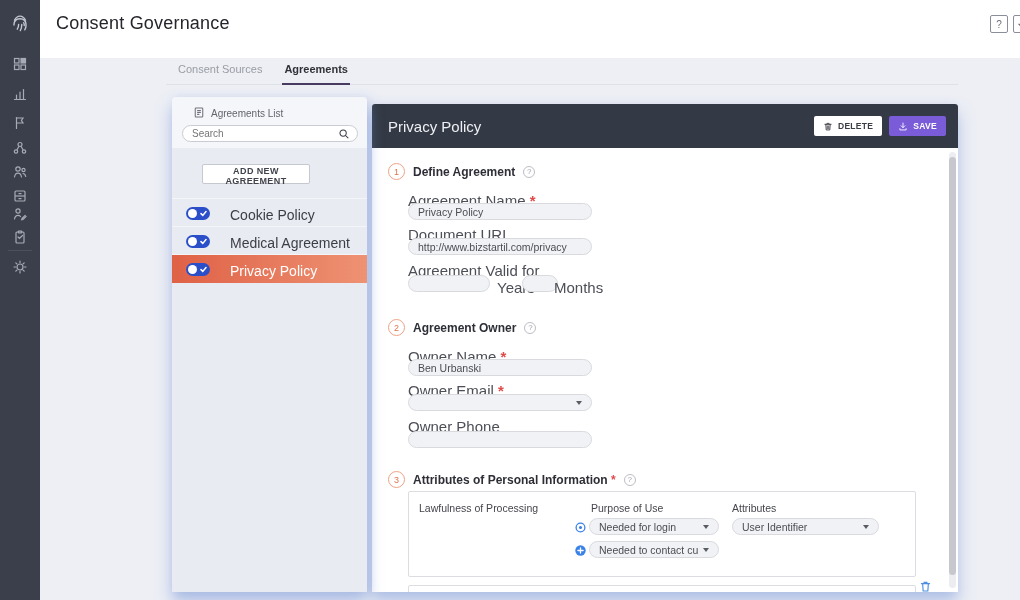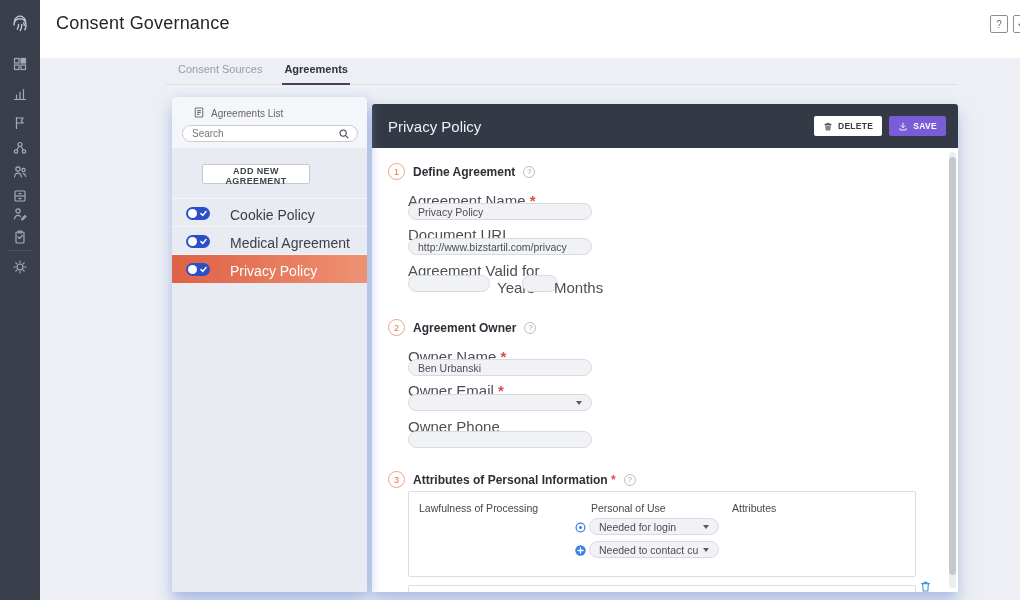--- a/index.html
+++ b/index.html
@@ -310,34 +310,38 @@
           <span>Attributes of Personal Information</span>
           <span class="req">*</span>
         </div>
         <div class="help">
             <span>?</span>
           </div>
       </div>
 
       <div class="attr-card" style="top:343px;height:86px">
         <div class="colhdr" style="left:10px">Lawfulness of Processing</div>
-        <div class="colhdr" style="left:182px">Personal of Use</div>
+        <div class="colhdr" style="left:182px">Purpose of Use</div>
         <div class="colhdr" style="left:323px">Attributes</div>
 
 
         <div class="rowic" style="left:165px;top:28px">
           <svg width="13" height="13" viewBox="0 0 16 16" fill="none">
             <circle cx="8" cy="8" r="5.4" stroke="#3b82e8" stroke-width="1.6"></circle>
               <circle cx="8" cy="8" r="1.9" fill="#3b82e8"></circle>
           </svg>
         </div>
         <div class="selectp" style="left:180px;top:26px;width:130px">
           <span class="val">Needed for login</span>
           <span class="caret"></span>
         </div>
+        <div class="selectp" style="left:323px;top:26px;width:147px">
+          <span class="val">User Identifier</span>
+          <span class="caret"></span>
+        </div>
 
         <div class="rowic" style="left:165px;top:51px">
           <svg width="13" height="13" viewBox="0 0 16 16">
             <circle cx="8" cy="8" r="6.4" fill="#3b82e8"></circle>
               <path d="M8 4.8v6.4M4.8 8h6.4" stroke="#fff" stroke-width="1.6" stroke-linecap="round"></path>
           </svg>
         </div>
         <div class="selectp" style="left:180px;top:49px;width:130px">
           <span class="val">Needed to contact customer</span>
           <span class="caret"></span>

